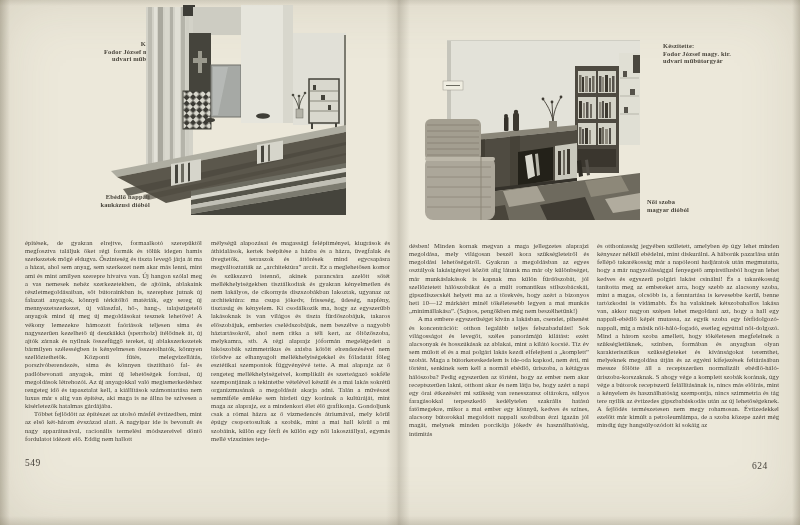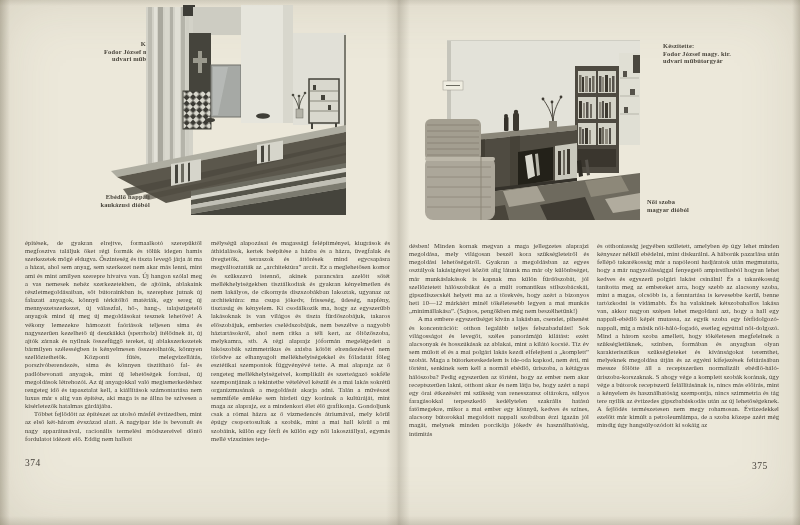--- a/index.html
+++ b/index.html
@@ -141,21 +141,21 @@
   </div>
 
   <div class="col" style="left:25px;top:239px;width:177px;">
     <p>építések, de gyakran elrejtve, formaalkotó szerepüktől megfosztva találjuk őket régi formák és tőlük idegen hamis szerkezetek mögé eldugva. Őszinteség és tiszta levegő járja át ma a házat, ahol sem anyag, sem szerkezet nem akar más lenni, mint ami és mint amilyen szerepre hivatva van. Új hangon szólal meg a vas nemesek nehéz szerkezetekben, de ajtóink, ablakaink részletmegoldásaiban, sőt bútorainkban is, szerephez jutnak új falazati anyagok, könnyű térkitöltő matériák, egy sereg új mennyezetszerkezet, új válaszfal, hő-, hang-, talajszigetelő anyagok mind új meg új megoldásokat tesznek lehetővé! A vékony lemezekre hámozott faóriások teljesen sima és nagyszerűen kezelhető új deszkákká (sperrholz) ítélődnek át, új ajtók zárnak és nyílnak összefüggő tereket, új ablakszerkezetek bármilyen szélességben is kényelmesen összetolhatók, könnyen szellőztethetők. Központi fűtés, melegvízellátás, porszívóberendezés, sima és könnyen tisztítható fal- és padlóbevonati anyagok, mint új lehetőségek forrásai, új megoldások létrehozói. Az új anyagokkal való megismerkedéshez rengeteg idő és tapasztalat kell, a kiállítások számontartása nem luxus már s alig van építész, aki maga is ne állna be szívesen a kísérletezők hatalmas gárdájába.</p>
     <p class="indent">Többet fejlődött az építészet az utolsó másfél évtizedben, mint az első két-három évszázad alatt. A nagyipar ide is bevonult és nagy apparátusával, racionális termelési módszereivel döntő fordulatot idézett elő. Eddig nem hallott</p>
   </div>
   <div class="col" style="left:211px;top:239px;width:179px;">
     <p>mélységű alapozásai és magassági felépítményei, kiugrások és áthidalások, kertek beépítése a házba és a házra, üvegfalak és üvegtetők, terraszok és áttörések mind egycsapásra megváltoztatták az „architektúra” arcát. Ez a meglehetősen komor és szűkszavú istennő, akinek parancsára azelőtt sötét mellékhelyiségekben tisztálkodtak és gyakran kényelmetlen és nem lakályos, de cikornyás díszszobákban lakoztak, ugyanaz az architektúra: ma csupa jókedv, frisseség, üdeség, napfény, tisztaság és kényelem. Ki csodálkozik ma, hogy az egyszerűbb lakásoknak is van világos és tiszta fürdőszobájuk, takaros előszobájuk, emberies cselédszobájuk, nem beszélve a nagyobb háztartásokról, ahol nem ritka a téli kert, az öltözőszoba, melykamra, stb. A régi alaprajz jóformán megelégedett a lakószobák szimmetrikus és axisba kötött elrendezésével nem törődve az elhanyagolt mellékhelyiségekkel és föladatát főleg esztétikai szempontok függvényévé tette. A mai alaprajz az ő rengeteg mellékhelyiségeivel, komplikált és szerteágazó sokféle szempontjának a tekintetbe vételével készül és a mai lakás sokrétű organizmusának a megoldását akarja adni. Talán a művészet semmiféle emléke sem hirdeti úgy korának a kultúráját, mint maga az alaprajz, ez a mindenkori élet élő grafikonja. Gondoljunk csak a római házra az ő vízmedencés átriumával, mely körül épúgy csoportosultak a szobák, mint a mai hall körül a mi szobáink, külön egy férfi és külön egy női lakosztállyal, egymás mellé vízszintes terje-</p>
   </div>
 
-  <div class="pagenum" style="left:25px;top:458px;">374</div>
+  <div class="pagenum" style="left:25px;top:458px;">549</div>
 
   <figure style="left:425px;top:33px;width:215px;height:187px;">
     <svg width="215" height="187" viewBox="0 0 215 187">
 
       <g>
         <rect x="22" y="7" width="193" height="103" fill="#e3e2d9"></rect>
         <rect x="22" y="7" width="4" height="103" fill="#c6c5bb"></rect>
         <rect x="22" y="7" width="193" height="1" fill="#cfcec4"></rect>
         <rect x="18" y="48" width="20" height="9" fill="#efede1" stroke="#9a998e" stroke-width=".5"></rect>
         <line x1="21" y1="52.5" x2="35" y2="52.5" stroke="#6b6a60" stroke-width="1"></line>
@@ -278,20 +278,20 @@
   </div>
 
   <div class="col" style="left:409px;top:242px;width:180px;">
     <p>désben! Minden kornak megvan a maga jellegzetes alaprajzi megoldása, mely világosan beszél kora szükségleteiről és megoldási lehetőségeiről. Gyakran a megoldásban az egyes osztályok lakásigényei között alig látunk ma már oly különbséget, már munkáslakások is kapnak ma külön fürdőszobát, jól szellőztetett hálószobákat és a múlt romantikus stílszobácskái, gipszdíszecskéi helyett ma az a törekvés, hogy azért a bizonyos heti 10—12 márkáért minél tökéletesebb legyen a mai munkás „minimállakása”. (Sajnos, pengőkben még nem beszélhetünk!)</p>
     <p class="indent">A ma embere egyszerűséget kíván a lakásban, csendet, pihenést és koncentrációt: otthon legalább teljes felszabadulást! Sok világosságot és levegőt, széles panorámájú kilátást: ezért alacsonyak és hosszúkásak az ablakai, mint a kilátó kocsié. Tíz év sem múlott el és a mai polgári lakás kezdi elfelejteni a „komplett” szobát. Maga a bútorkereskedelem is ide-oda kapkod, nem érti, mi történt, senkinek sem kell a normál ebédlő, úriszoba, a kétágyas hálószoba? Pedig egyszerűen az történt, hogy az ember nem akar receptszerűen lakni, otthont akar és nem látja be, hogy azért a napi egy órai étkezésért mi szükség van renesszansz oltárokra, súlyos faragásokkal terpeszkedő kedélytelen szakrális hatású fatömegekre, mikor a mai ember egy könnyű, kedves és színes, alacsony bútorokkal megoldott nappali szobában érzi igazán jól magát, melynek minden porcikája jókedv és használhatóság, intimitás</p>
   </div>
   <div class="col" style="left:597px;top:242px;width:182px;">
     <p>és otthoniasság jegyében született, amelyben ép úgy lehet minden kényszer nélkül ebédelni, mint diskurálni. A háborúk pazarlása után fellépő takarékosság már a napóleoni hadjáratok után megmutatta, hogy a már nagyzolássággal fenyegető ampirstílusból hogyan lehet kedves és egyszerű polgári lakást csinálni! És a takarékosság tanította meg az embereket arra, hogy szebb az alacsony szoba, mint a magas, olcsóbb is, a fenntartása is kevesebbe kerül, benne tartózkodni is vidámabb. És ha valakinek kétszobahallos lakása van, akkor nagyon szépen lehet megoldani azt, hogy a hall egy nappali-ebédlő képét mutassa, az egyik szoba egy férfidolgozó-nappali, míg a másik női-háló-fogadó, esetleg egyúttal női-dolgozó. Mind a három szoba amellett, hogy tökéletesen megfelelnek a szükségletüknek, színben, formában és anyagban olyan karakterisztikus szükségleteket és kívánságokat teremthet, melyeknek megoldása útján és az egyéni kifejezések feltárásában messze fölötte áll a receptszerűen normalizált ebédlő-háló-úriszoba-korszaknak. S ahogy vége a komplett szobák korának, úgy vége a bútorok receptszerű felállításának is, nincs más előírás, mint a kényelem és használhatóság szempontja, nincs szimmetria és tág tere nyílik az évtizedes gipszbabáskodás után az új lehetőségeknek. A fejlődés természetesen nem megy rohamosan. Évtizedekkel ezelőtt már kimúlt a petroleumlámpa, de a szoba közepe azért még mindig úgy hangsúlyozódott ki sokáig az</p>
   </div>
 
-  <div class="pagenum" style="left:752px;top:461px;">375</div>
+  <div class="pagenum" style="left:752px;top:461px;">624</div>
 
   <div class="gutter"></div>
   <div class="edge left"></div>
   <div class="edge right"></div>
   <div class="edge top"></div>
   <div class="edge bottom"></div>
 </div>
 
 </body></html>

